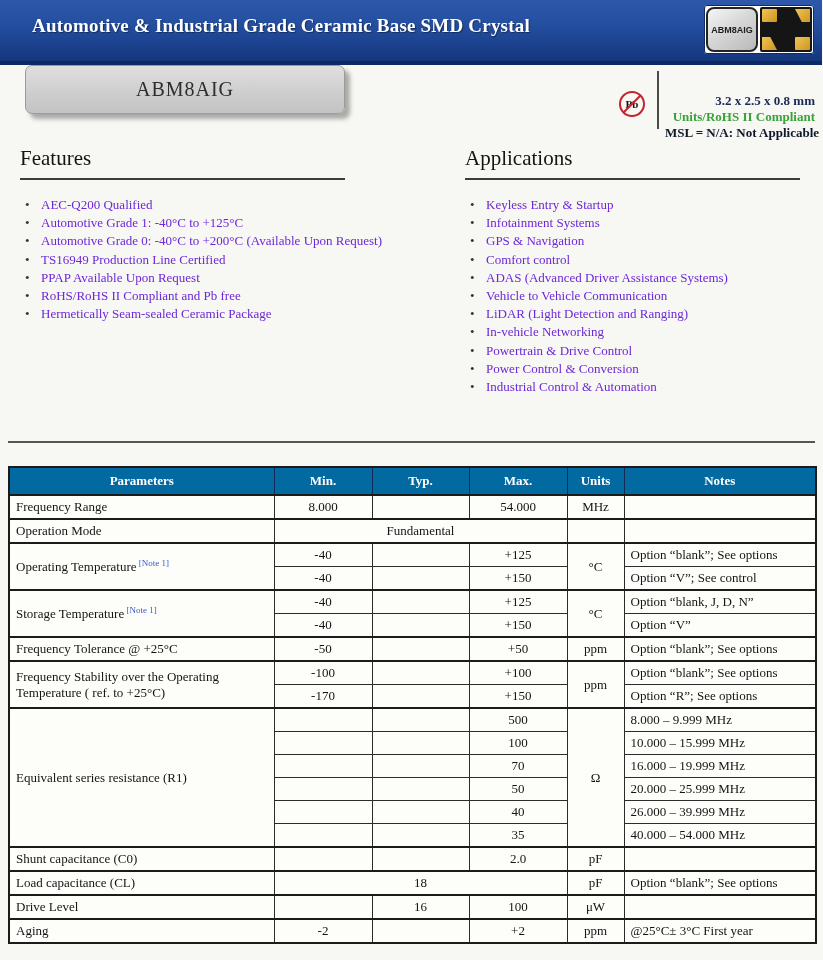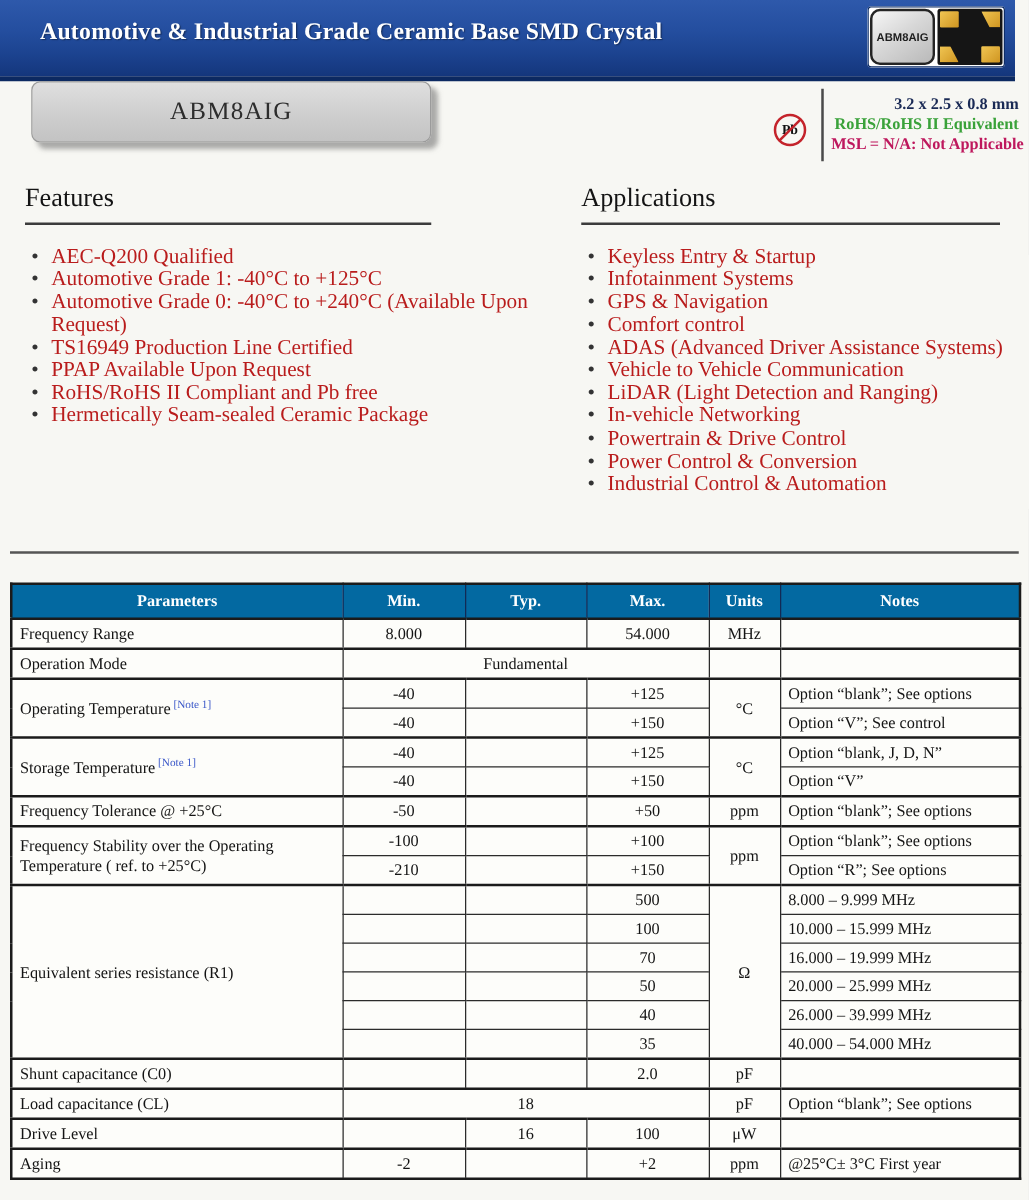--- a/index.html
+++ b/index.html
@@ -5,21 +5,21 @@
   html,body { margin:0; padding:0; }
   body { background:#e9e9e9; }
   .page {
     position:relative; width:823px; height:960px; margin:0 auto;
     background:#f7f7f3; font-family:"Liberation Serif", serif; color:#1a1a1a;
     overflow:hidden;
   }
 
   
   .banner {
-    position:absolute; top:0; left:0; right:11px; height:61px;
+    position:absolute; top:0; left:0; right:1px; height:61px;
     background:linear-gradient(180deg,#2e59ab 0%, #244e9f 40%, #1c4390 70%, #14367c 100%);
     border-bottom:4px solid #0c2961;
   }
   .banner h1 {
     margin:0; position:absolute; left:32px; top:15px;
     color:#ffffff; font-size:19px; font-weight:bold; letter-spacing:.2px;
     text-shadow:1px 1px 1px rgba(0,0,0,.4);
   }
   .logo-card {
     position:absolute; right:8px; top:5px; width:110px; height:49px;
@@ -54,35 +54,35 @@
     position:absolute; left:-196px; top:22px; width:22px; height:22px;
     border:2px solid #c4232b; border-radius:50%;
     display:flex; align-items:center; justify-content:center;
     font-size:11px; font-weight:bold; color:#111; background:transparent;
   }
   .pb-icon::after {
     content:""; position:absolute; width:2px; height:24px; background:#c4232b;
     transform:rotate(45deg);
   }
   .vdiv { position:absolute; left:-158px; top:2px; width:2px; height:58px; background:#4a4a4a; }
-  .compliance-text { position:absolute; right:0; top:6px; width:150px; text-align:right; font-weight:bold; font-size:13px; line-height:16px; white-space:nowrap; }
+  .compliance-text { position:absolute; right:0; top:24px; width:150px; text-align:right; font-weight:bold; font-size:13px; line-height:16px; white-space:nowrap; }
   .dim  { color:#1a2a55; }
   .rohs { color:#3aa23a; }
-  .msl  { color:#be185d; }
+  .msl  { color:#0f172a; }
 
   
   .col h2 {
     margin:0; font-size:21px; font-weight:normal; color:#141414;
     padding-bottom:7px; border-bottom:2px solid #3c3c3c;
   }
   .features     { position:absolute; left:20px;  top:146px; width:430px; }
   .features h2     { width:325px; }
   .applications { position:absolute; left:465px; top:146px; width:350px; }
   .applications h2 { width:335px; }
-  .col ul { list-style:none; margin:16px 0 0 0; padding:0; font-size:17px; color:#b91c1c; }
+  .col ul { list-style:none; margin:16px 0 0 0; padding:0; font-size:13px; color:#6d28d9; }
   .col li { position:relative; padding-left:21px; line-height:18.2px; }
   .col li::before { content:"\2022"; position:absolute; left:5px; color:#333; }
 
   
   .elec { position:absolute; top:441px; left:8px; right:8px; }
   .elec h3 { margin:0 0 4px 0; font-size:13.5px; font-weight:bold; }
   .elec hr { border:none; border-top:2px solid #555; margin:0; }
   table.spec {
     margin-top:23px; width:100%; border-collapse:collapse;
     font-size:13px; table-layout:fixed; border:2px solid #1b1b1b;
@@ -124,32 +124,32 @@
     <div class="product-photo">
       <span>ABM8AIG</span>
     </div>
     <div class="compliance">
       <div class="pb-icon">
         <span>Pb</span>
       </div>
       <div class="vdiv"></div>
       <div class="compliance-text">
         <div class="dim">3.2 x 2.5 x 0.8 mm</div>
-        <div class="rohs">RoHS/RoHS II Equivalent</div>
+        <div class="rohs">Units/RoHS II Compliant</div>
         <div class="msl">MSL = N/A: Not Applicable</div>
       </div>
     </div>
   </div>
 
   <section class="col features">
     <h2>Features</h2>
     <ul>
         <li>AEC-Q200 Qualified</li>
         <li>Automotive Grade 1: -40°C to +125°C</li>
-        <li>Automotive Grade 0: -40°C to +240°C (Available Upon Request)</li>
+        <li>Automotive Grade 0: -40°C to +200°C (Available Upon Request)</li>
         <li>TS16949 Production Line Certified</li>
         <li>PPAP Available Upon Request</li>
         <li>RoHS/RoHS II Compliant and Pb free</li>
         <li>Hermetically Seam-sealed Ceramic Package</li>
       </ul>
   </section>
 
   <section class="col applications">
     <h2>Applications</h2>
     <ul>
@@ -241,21 +241,21 @@
           </tr>
           <tr class="group">
             <td rowspan="2" class="al">Frequency Stability over the Operating Temperature ( ref. to +25°C)</td>
             <td class="ac">-100</td>
             <td class="ac"></td>
             <td class="ac">+100</td>
             <td rowspan="2" class="ac">ppm</td>
             <td class="al">Option “blank”; See options</td>
           </tr>
           <tr>
-            <td class="ac">-210</td>
+            <td class="ac">-170</td>
             <td class="ac"></td>
             <td class="ac">+150</td>
             <td class="al">Option “R”; See options</td>
           </tr>
           <tr class="group">
             <td rowspan="6" class="al">Equivalent series resistance (R1)</td>
             <td class="ac"></td>
             <td class="ac"></td>
             <td class="ac">500</td>
             <td rowspan="6" class="ac">Ω</td>

